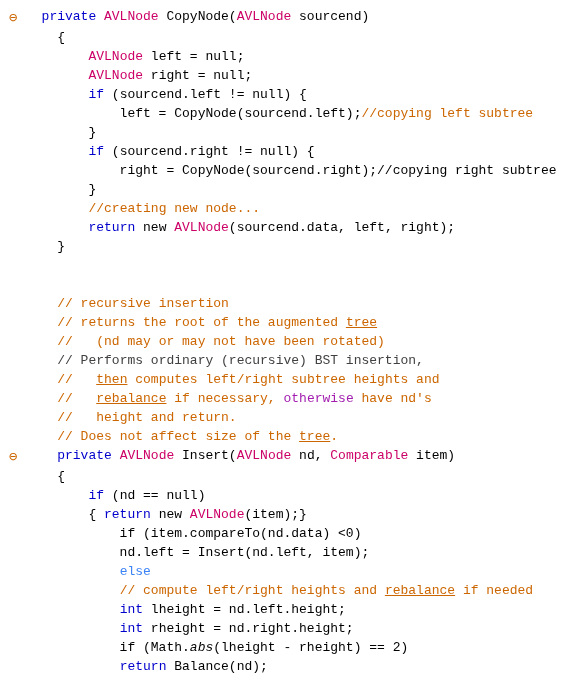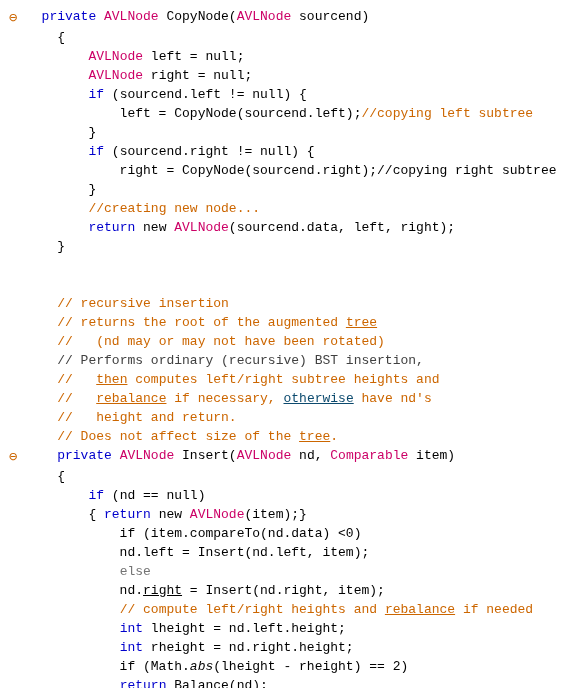--- a/index.html
+++ b/index.html
@@ -116,21 +116,21 @@
     <div class="line">
       <div class="gutter"></div>
       <span class="code-text"><span>    </span><span style="color: #404040;">// Performs ordinary (recursive) BST insertion,</span></span>
     </div>
     <div class="line">
       <div class="gutter"></div>
       <span class="code-text"><span>    </span><span style="color: rgb(204, 102, 0);">//   </span><span style="color: rgb(204, 102, 0); text-decoration: underline; margin-top: 28px;">then</span><span style="color: rgb(204, 102, 0);"> computes left/right subtree heights and</span></span>
     </div>
     <div class="line">
       <div class="gutter"></div>
-      <span class="code-text"><span>    </span><span style="color: rgb(204, 102, 0);">//   </span><span style="color: rgb(204, 102, 0); text-decoration: underline;">rebalance</span><span style="color: rgb(204, 102, 0);"> if necessary, </span><span style="color: #0c4a6e; text-decoration: underline;">otherwise</span><span style="color: rgb(204, 102, 0);"> have nd's</span></span>
+      <span class="code-text"><span>    </span><span style="color: rgb(204, 102, 0);">//   </span><span style="color: rgb(204, 102, 0); text-decoration: underline;">rebalance</span><span style="color: rgb(204, 102, 0);"> if necessary, </span><span style="color: #a21caf; ">otherwise</span><span style="color: rgb(204, 102, 0);"> have nd's</span></span>
     </div>
     <div class="line">
       <div class="gutter"></div>
       <span class="code-text"><span>    </span><span style="color: rgb(204, 102, 0);">//   height and return.</span></span>
     </div>
     <div class="line">
       <div class="gutter"></div>
       <span class="code-text"><span>    </span><span style="color: rgb(204, 102, 0);">// Does not affect size of the </span><span style="color: rgb(204, 102, 0); text-decoration: underline;">tree</span><span style="color: rgb(204, 102, 0);">.</span></span>
     </div>
     <div class="line">
@@ -152,25 +152,21 @@
     <div class="line">
       <div class="gutter"></div>
       <span class="code-text"><span>            if (item.compareTo(nd.data) &lt;0)</span></span>
     </div>
     <div class="line">
       <div class="gutter"></div>
       <span class="code-text"><span>            nd.left = Insert(nd.left, item);</span></span>
     </div>
     <div class="line">
       <div class="gutter"></div>
-      <span class="code-text"><span>            </span><span style="color: #737373;">else</span></span>
-    </div>
-    <div class="line">
-      <div class="gutter"></div>
-      <span class="code-text"><span>            nd.</span><span style="text-decoration: underline;">right</span><span> = Insert(nd.right, item);</span></span>
+      <span class="code-text"><span>            </span><span style="color: #3b82f6;">else</span></span>
     </div>
     <div class="line">
       <div class="gutter"></div>
       <span class="code-text"><span>            </span><span style="color: rgb(204, 102, 0);">// compute left/right heights and </span><span style="color: rgb(204, 102, 0); text-decoration: underline;">rebalance</span><span style="color: rgb(204, 102, 0);"> if needed</span></span>
     </div>
     <div class="line">
       <div class="gutter"></div>
       <span class="code-text"><span>            </span><span style="color: rgb(0, 0, 204);">int</span><span> lheight = nd.left.height;</span></span>
     </div>
     <div class="line">

